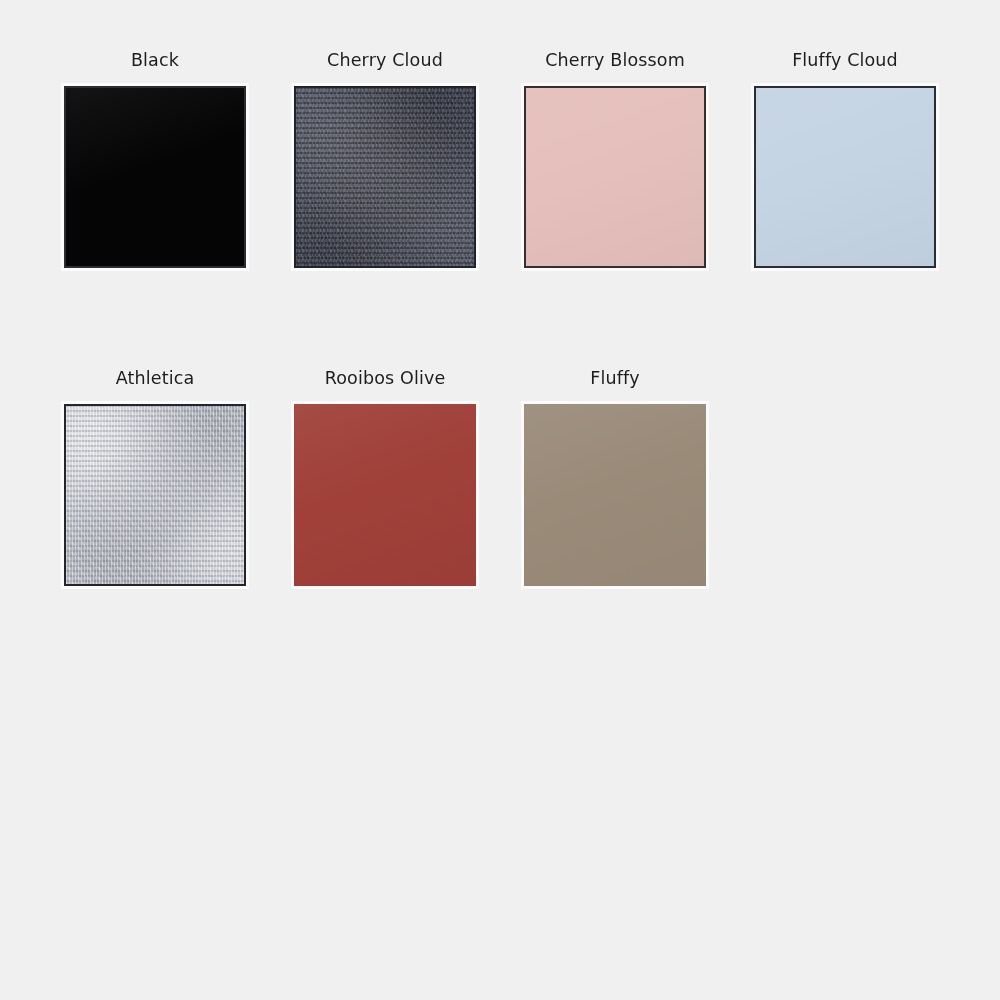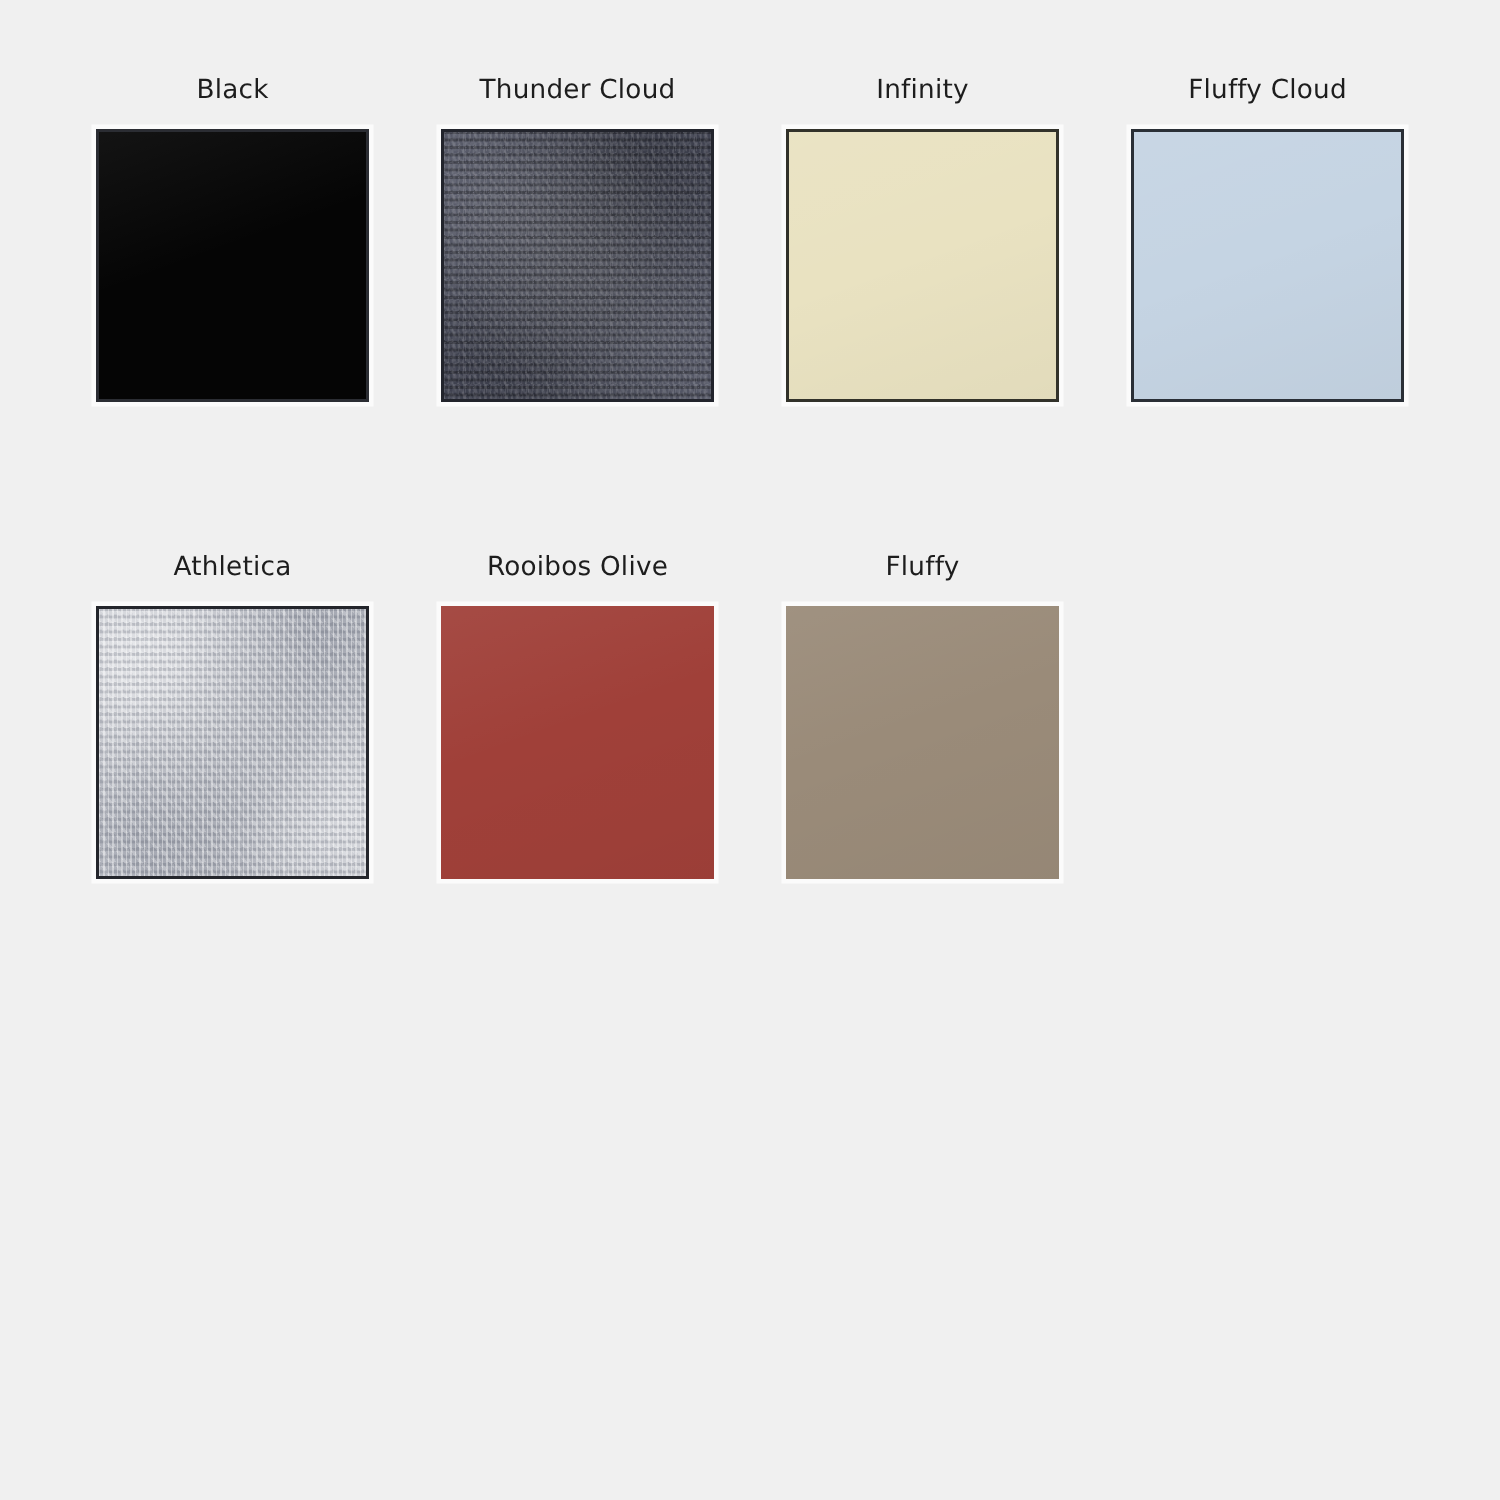--- a/index.html
+++ b/index.html
@@ -110,28 +110,28 @@
 <body style="background: rgb(240, 240, 240);">
 
 <div id="swatch-grid">
     <div class="swatch-cell">
       <div class="swatch-label">Black</div>
       <div class="swatch-chip bordered" style="background-color: rgb(5, 5, 5); border-color: rgb(43, 45, 51);">
         <div class="tex tex-flat"></div>
       </div>
     </div>
     <div class="swatch-cell">
-      <div class="swatch-label">Thunder Cloud</div>
+      <div class="swatch-label">Cherry Cloud</div>
       <div class="swatch-chip bordered" style="background-color: rgb(73, 76, 92); border-color: rgb(34, 36, 44);">
         <div class="tex tex-thunder"></div>
       </div>
     </div>
     <div class="swatch-cell">
-      <div class="swatch-label">Infinity</div>
-      <div class="swatch-chip bordered" style="background-color: rgb(233, 226, 193); border-color: rgb(50, 50, 42);">
+      <div class="swatch-label">Cherry Blossom</div>
+      <div class="swatch-chip bordered" style="background-color: rgb(229, 191, 187); border-color: rgb(52, 48, 47);">
         <div class="tex tex-flat"></div>
       </div>
     </div>
     <div class="swatch-cell">
       <div class="swatch-label">Fluffy Cloud</div>
       <div class="swatch-chip bordered" style="background-color: rgb(197, 212, 227); border-color: rgb(42, 47, 54);">
         <div class="tex tex-flat"></div>
       </div>
     </div>
     <div class="swatch-cell">

